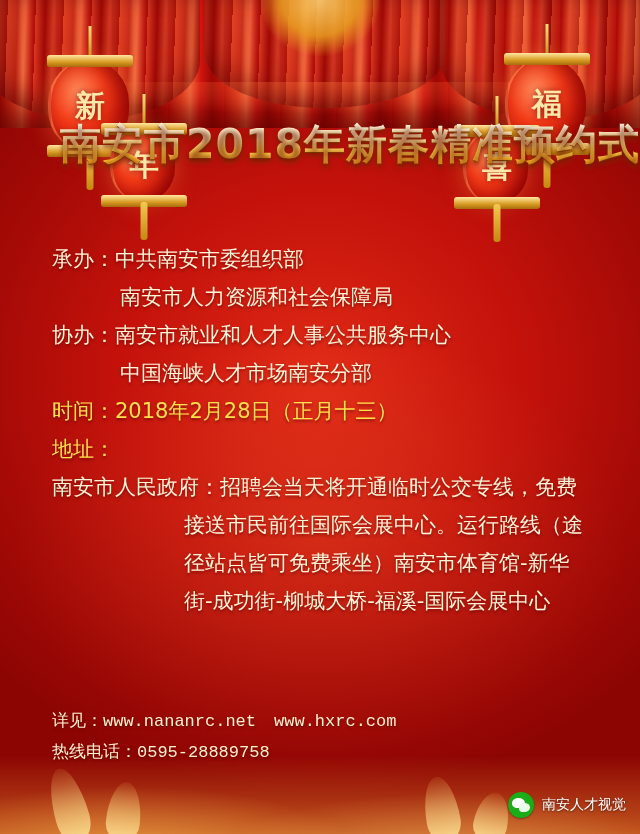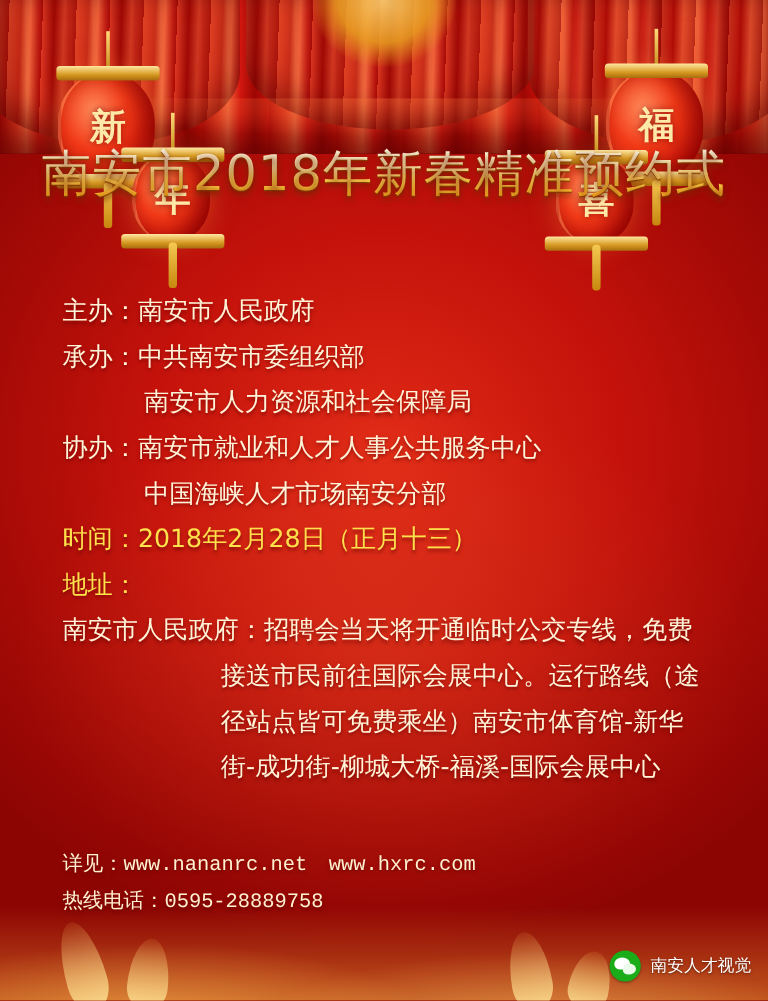--- a/index.html
+++ b/index.html
@@ -105,31 +105,32 @@
 
   
   .title-wrap {
     position: absolute;
     top: 116px; left: 0; width: 640px;
     text-align: center;
     z-index: 5;
   }
   .title-line {
     font-family: "DejaVu Sans", "Liberation Sans", sans-serif;
-    font-weight: normal;
+    font-weight: bold;
     font-size: 41px;
     line-height: 56px;
     letter-spacing: 1px;
     color: #fff7d6;
     background: linear-gradient(#fffbe8 12%, #ffe9a2 42%, #ffd24a 62%, #ffb31f 86%);
     -webkit-background-clip: text;
     background-clip: text;
     -webkit-text-fill-color: transparent;
     text-shadow: 0 3px 5px rgba(90,0,0,0.55);
     filter: drop-shadow(0 1px 0 #8a4a00);
+    text-align: right;
   }
   .title-line.second { font-size: 39px; }
 
   
   .body {
     position: absolute;
     top: 240px;
     left: 52px;
     width: 540px;
     z-index: 5;
@@ -264,24 +265,20 @@
   </div>
 
   <div class="glow"></div>
 
   <div class="title-wrap">
     <div class="title-line">南安市2018年新春精准预约式</div>
   </div>
 
   <div class="body">
 
-    <div class="row">
-      <span class="label">主办：</span>
-      <span class="val">南安市人民政府</span>
-    </div>
 
     <div class="row">
       <span class="label">承办：</span>
       <span class="val">中共南安市委组织部</span>
     </div>
 
     <div class="row indent">
       <span class="val">南安市人力资源和社会保障局</span>
     </div>
 

